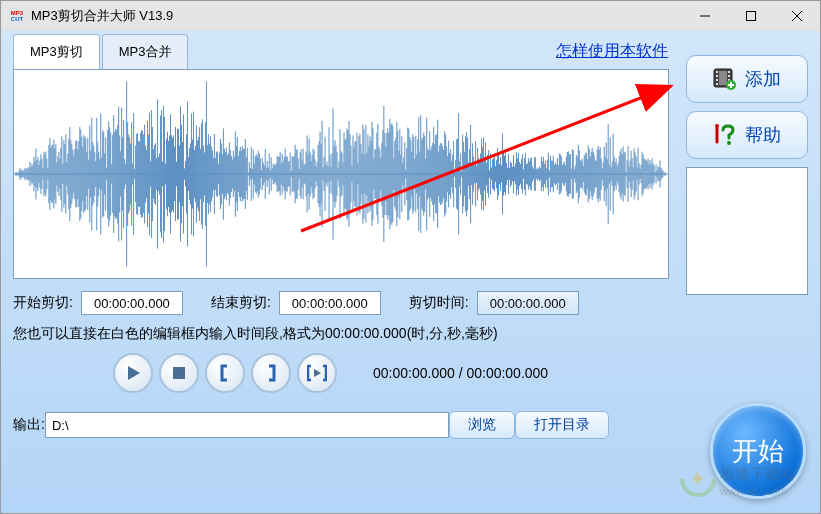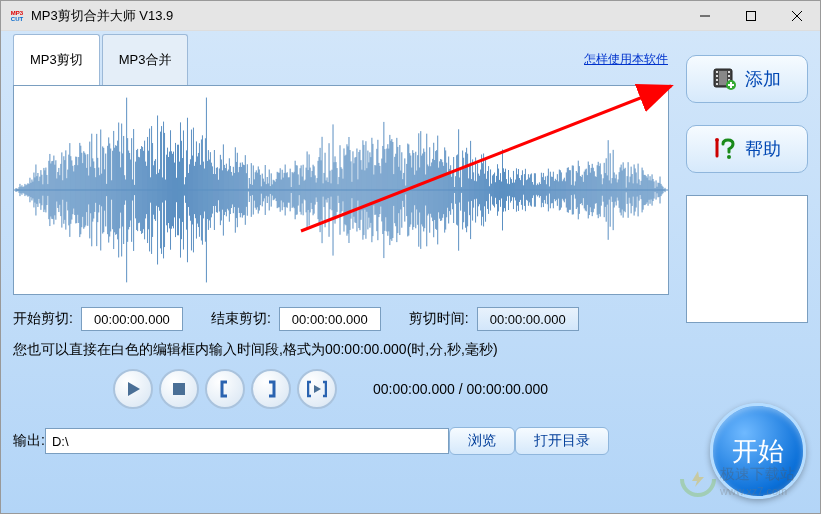--- a/index.html
+++ b/index.html
@@ -13,33 +13,33 @@
     .app-icon .mp3 { color: #d00; }
     .app-icon .cut { color: #06c; }
     .titlebar-title { font-size: 13px; }
     .titlebar-controls { display: flex; }
     .titlebar-btn { width: 46px; height: 30px; display: flex; align-items: center; justify-content: center; cursor: pointer; }
     
     .content { padding: 0; background: linear-gradient(to bottom, #d2e6fa, #b3d5f7); height: calc(100% - 30px); position: relative; }
     
     .tabs-row { display: flex; align-items: center; padding: 3px 12px 0 12px; }
     .tabs { display: flex; }
-    .tab { padding: 16px 16px; background: #e4eef8; border: 1px solid #9cb9d8; border-bottom: none; border-radius: 3px 3px 0 0; margin-right: 2px; cursor: pointer; font-size: 13px; }
+    .tab { padding: 8px 16px; background: #e4eef8; border: 1px solid #9cb9d8; border-bottom: none; border-radius: 3px 3px 0 0; margin-right: 2px; cursor: pointer; font-size: 13px; }
     .tab.active { background: #fff; }
-    .help-link { margin-left: auto; margin-right: 140px; color: #0033cc; text-decoration: underline; font-size: 12px; cursor: pointer; text-align: right; }
+    .help-link { margin-left: auto; margin-right: 140px; color: #0033cc; text-decoration: underline; font-size: 16px; cursor: pointer; text-align: right; }
     
     .main-area { padding: 0 12px; position: relative; }
     
     .waveform-box { width: 656px; height: 210px; background: #fff; border: 1px solid #7a9ec0; position: relative; overflow: hidden; }
     .waveform-svg { width: 100%; height: 100%; display: block; }
     
     .arrow-svg { position: absolute; top: 0; left: 0; pointer-events: none; }
     
     .right-panel { position: absolute; right: 12px; top: 24px; width: 122px; }
-    .side-btn { width: 122px; height: 48px; background: linear-gradient(to bottom, #f6fbff, #d6e9fb); border: 1px solid #8fb6dc; border-radius: 10px; display: flex; align-items: center; justify-content: center; gap: 8px; margin-bottom: 22px; cursor: pointer; font-size: 18px; color: #0047b3; }
+    .side-btn { width: 122px; height: 48px; background: linear-gradient(to bottom, #f6fbff, #d6e9fb); border: 1px solid #8fb6dc; border-radius: 10px; display: flex; align-items: center; justify-content: center; gap: 8px; margin-bottom: 8px; cursor: pointer; font-size: 18px; color: #0047b3; }
     .preview-box { width: 122px; height: 128px; background: #fff; border: 1px solid #7a9ec0; margin-top: 4px; }
     
     .time-row { display: flex; align-items: center; gap: 8px; margin-top: 12px; width: 656px; }
     .time-label { font-size: 14px; }
     .time-input { width: 102px; height: 24px; border: 1px solid #7a9ec0; background: #fff; padding: 0 4px; text-align: center; font-size: 13px; font-family: inherit; }
     .time-display { width: 102px; height: 24px; border: 1px solid #7a9ec0; background: linear-gradient(to bottom, #e8f2fc, #d2e6fa); padding: 2px 4px; text-align: center; display: inline-flex; align-items: center; justify-content: center; font-size: 13px; }
     
     .hint { margin-top: 10px; font-size: 14px; width: 656px; }
     
     .controls-row { display: flex; align-items: center; margin-top: 10px; width: 656px; padding-left: 100px; gap: 6px; }

